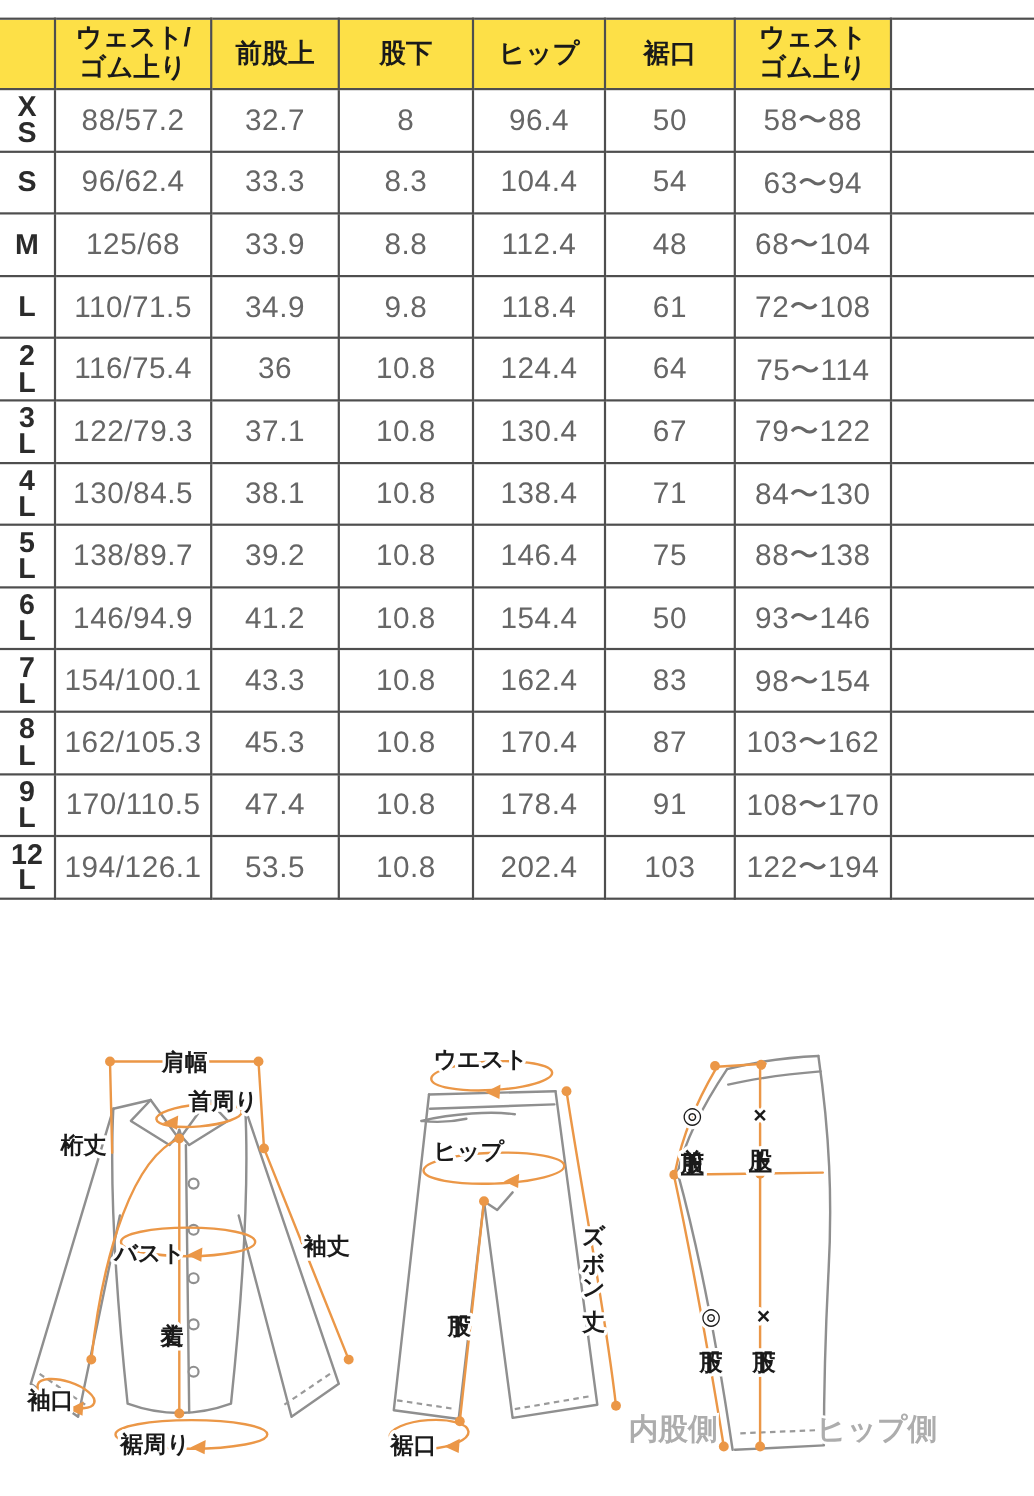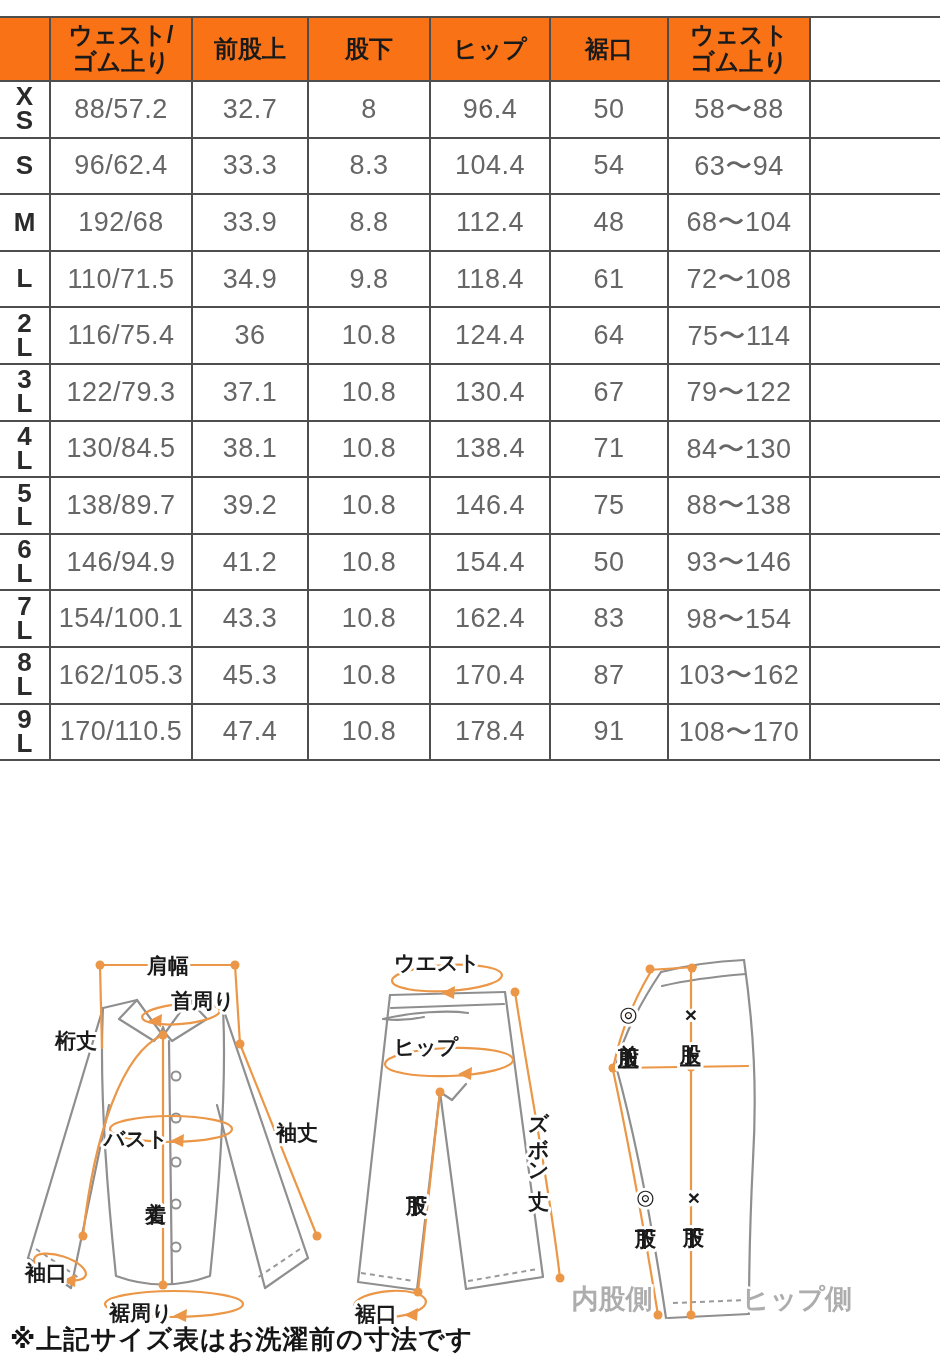--- a/index.html
+++ b/index.html
@@ -12,21 +12,21 @@
     border-collapse:collapse; table-layout:fixed;
   }
   .size-table th, .size-table td {
     border:2px solid #4E4E4E; padding:0; margin:0;
     text-align:center; vertical-align:middle; white-space:pre-line;
     overflow:hidden;
   }
   .size-table .edge-l { border-left:none; }
   .size-table .edge-r { border-right:none; }
   .size-table th.hdr {
-    height:62px; background:#f97316; color:#1A1A1A;
+    height:62px; background:#fde047; color:#1A1A1A;
     font-size:24px; font-weight:700; line-height:1.12;
   }
   .size-table th.blank-end { background:#FFFFFF; }
   .size-table td.size-cell {
     font-size:26px; font-weight:600; color:#2B2B2B; line-height:0.92;
   }
   .size-table td.val {
     height:54.6px; font-size:27px; font-weight:400; color:#666666;
     letter-spacing:0.5px;
   }
@@ -103,21 +103,21 @@
           <td class="val">96/62.4</td>
           <td class="val">33.3</td>
           <td class="val">8.3</td>
           <td class="val">104.4</td>
           <td class="val">54</td>
           <td class="val">63〜94</td>
           <td class="val edge-r"></td>
         </tr>
         <tr>
           <td class="size-cell edge-l">M</td>
-          <td class="val">192/68</td>
+          <td class="val">125/68</td>
           <td class="val">33.9</td>
           <td class="val">8.8</td>
           <td class="val">112.4</td>
           <td class="val">48</td>
           <td class="val">68〜104</td>
           <td class="val edge-r"></td>
         </tr>
         <tr>
           <td class="size-cell edge-l">L</td>
           <td class="val">110/71.5</td>
@@ -207,20 +207,31 @@
         </tr>
         <tr>
           <td class="size-cell edge-l">9
 L</td>
           <td class="val">170/110.5</td>
           <td class="val">47.4</td>
           <td class="val">10.8</td>
           <td class="val">178.4</td>
           <td class="val">91</td>
           <td class="val">108〜170</td>
+          <td class="val edge-r"></td>
+        </tr>
+        <tr>
+          <td class="size-cell edge-l">12
+L</td>
+          <td class="val">194/126.1</td>
+          <td class="val">53.5</td>
+          <td class="val">10.8</td>
+          <td class="val">202.4</td>
+          <td class="val">103</td>
+          <td class="val">122〜194</td>
           <td class="val edge-r"></td>
         </tr>
       </tbody>
   </table>
 
   <svg class="diagrams" width="940" height="420" viewBox="0 0 940 420" xmlns="http://www.w3.org/2000/svg">
 
     <g>
 
       <path class="gline" d="M103,68 C99,150 107,250 116,336 Q163,353 210,336 C219,250 227,150 223,68"></path>
@@ -318,15 +329,14 @@
 
       <text class="dlabel vert" x="629" y="78">◎前股上</text>
       <text class="dlabel vert" x="691" y="77">×股上</text>
       <text class="dlabel vert" x="646" y="260">◎股下</text>
       <text class="dlabel vert" x="694" y="260">×股下</text>
       <text class="glabel" x="612" y="368">内股側</text>
       <text class="glabel" x="797" y="368">ヒップ側</text>
     </g>
   </svg>
 
-  <div class="note">※上記サイズ表はお洗濯前の寸法です</div>
 
 </div>
 
 </body></html>

